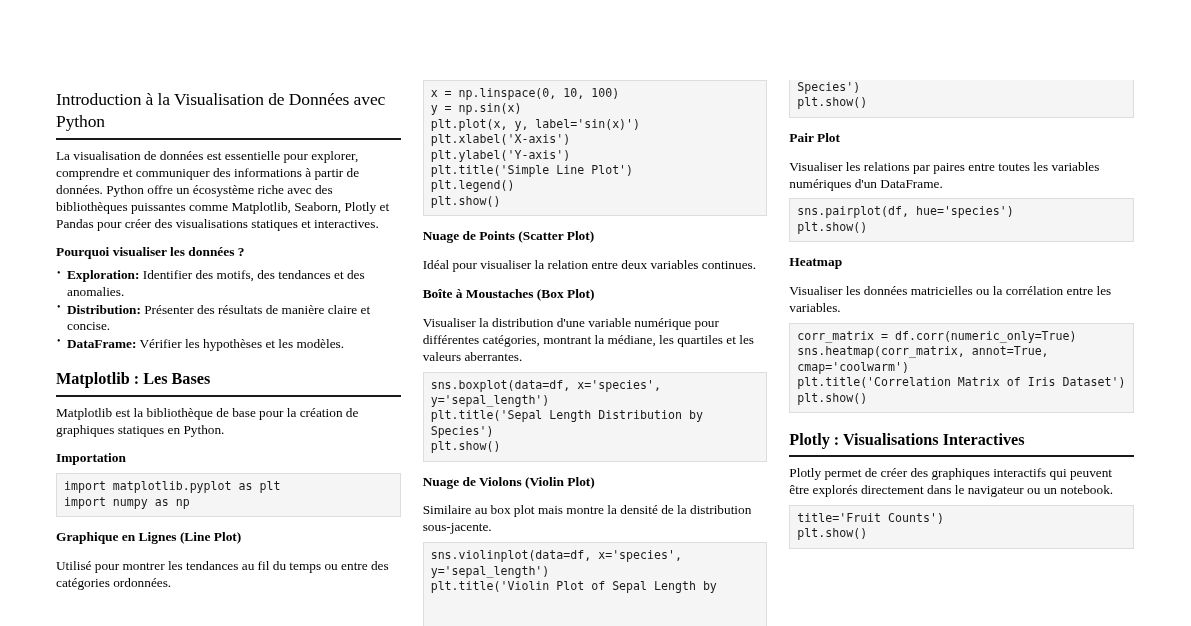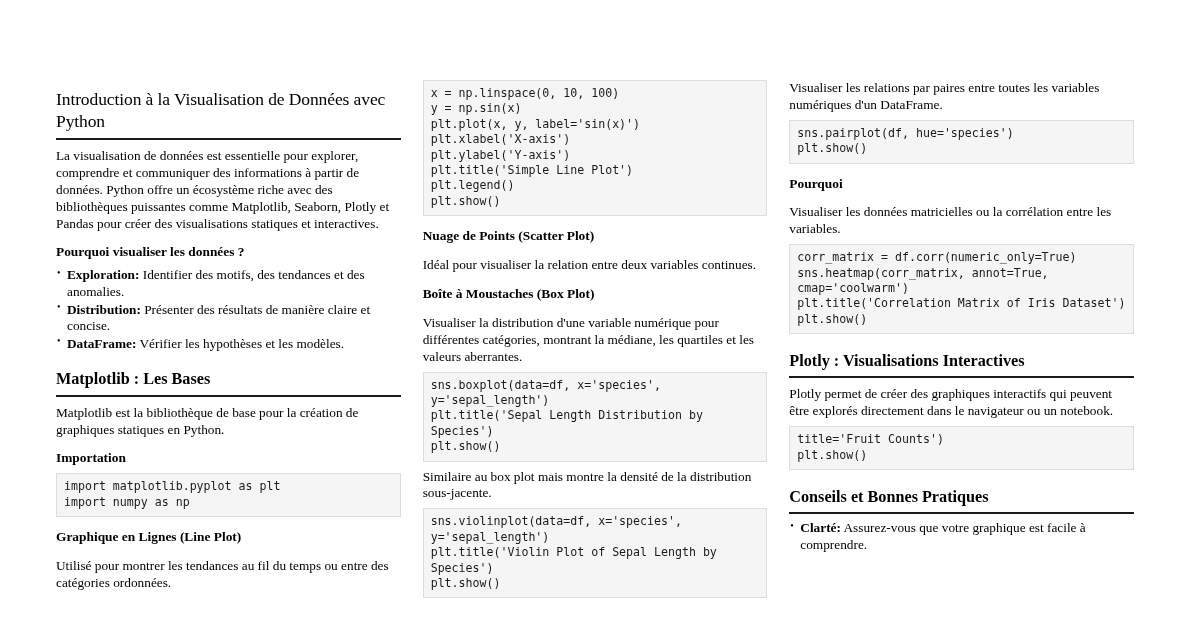--- a/index.html
+++ b/index.html
@@ -150,30 +150,32 @@
 
     <h3>Nuage de Points (Scatter Plot)</h3>
     <p>Idéal pour visualiser la relation entre deux variables continues.</p>
 
     <h3>Boîte à Moustaches (Box Plot)</h3>
     <p>Visualiser la distribution d'une variable numérique pour différentes catégories, montrant la médiane, les quartiles et les valeurs aberrantes.</p>
     <pre>sns.boxplot(data=df, x='species', y='sepal_length')
 plt.title('Sepal Length Distribution by Species')
 plt.show()</pre>
 
+    <h3>Nuage de Violons (Violin Plot)</h3>
     <p>Similaire au box plot mais montre la densité de la distribution sous-jacente.</p>
     <pre>sns.violinplot(data=df, x='species', y='sepal_length')
 plt.title('Violin Plot of Sepal Length by Species')
 plt.show()</pre>
 
+    <h3>Pair Plot</h3>
     <p>Visualiser les relations par paires entre toutes les variables numériques d'un DataFrame.</p>
     <pre>sns.pairplot(df, hue='species')
 plt.show()</pre>
 
-    <h3>Pourquoi</h3>
+    <h3>Heatmap</h3>
     <p>Visualiser les données matricielles ou la corrélation entre les variables.</p>
     <pre>corr_matrix = df.corr(numeric_only=True)
 sns.heatmap(corr_matrix, annot=True, cmap='coolwarm')
 plt.title('Correlation Matrix of Iris Dataset')
 plt.show()</pre>
 
     <h2>Plotly : Visualisations Interactives</h2>
     <p>Plotly permet de créer des graphiques interactifs qui peuvent être explorés directement dans le navigateur ou un notebook.</p>
     <pre>title='Fruit Counts')
 plt.show()</pre>

